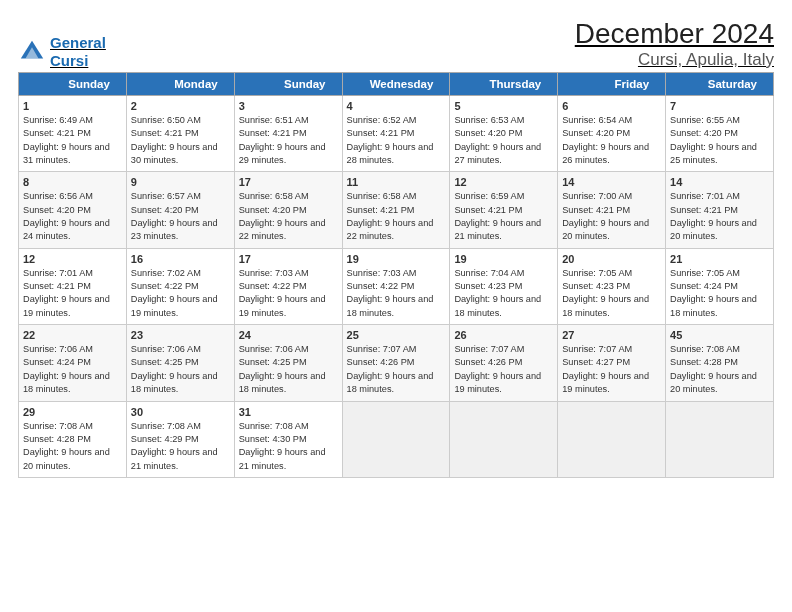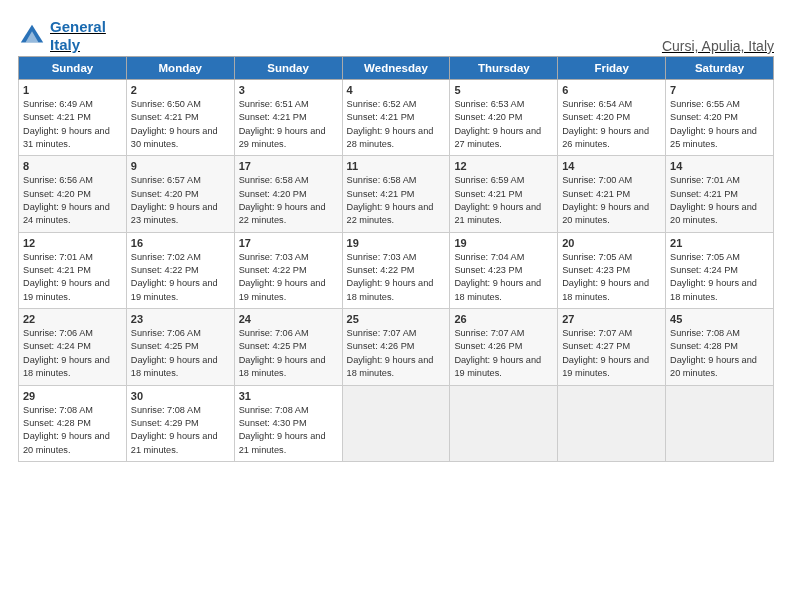--- a/index.html
+++ b/index.html
@@ -41,35 +41,35 @@
     }
     .title-block {
       text-align: right;
     }
     .month-title {
       font-size: 28px;
       font-weight: normal;
       color: #222;
     }
     .location {
-      font-size: 14px;
+      font-size: 17px;
       color: #555;
     }
     table {
       width: 100%;
       border-collapse: collapse;
       table-layout: fixed;
     }
     th {
       background-color: #2a72b8;
       color: #fff;
       font-size: 11.5px;
       font-weight: bold;
       padding: 5px 16px;
-      text-align: center;
+      text-align: right;
       border: 1px solid #aaa;
     }
     td {
       vertical-align: top;
       border: 1px solid #ccc;
       padding: 4px 4px 4px 4px;
       font-size: 9.2px;
       color: #333;
       background: #fff;
       height: 76px;
@@ -95,24 +95,25 @@
 
 <div class="container">
   <div class="header">
     <div class="logo">
       <svg class="logo-icon" viewBox="0 0 30 30">
         <polygon points="15,3 27,22 3,22" fill="#2a72b8"></polygon>
         <polygon points="15,10 22,22 8,22" fill="#fff" opacity="0.5"></polygon>
       </svg>
       <div class="logo-text">
         <div><span>General</span></div>
-        <div><span>Italy</span></div>
+        <div><span>Cursi</span></div>
       </div>
     </div>
     <div class="title-block">
+      <div class="month-title">December 2024</div>
       <div class="location">Cursi, Apulia, Italy</div>
     </div>
   </div>
 
   <table>
     <thead>
       <tr id="header-row">
           <th>Sunday</th>
           <th>Monday</th>
           <th>Sunday</th>

